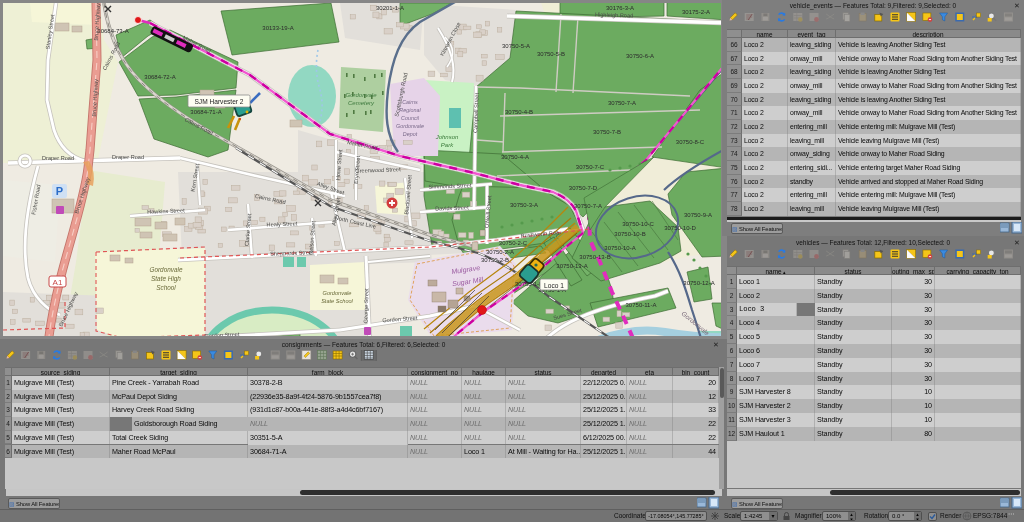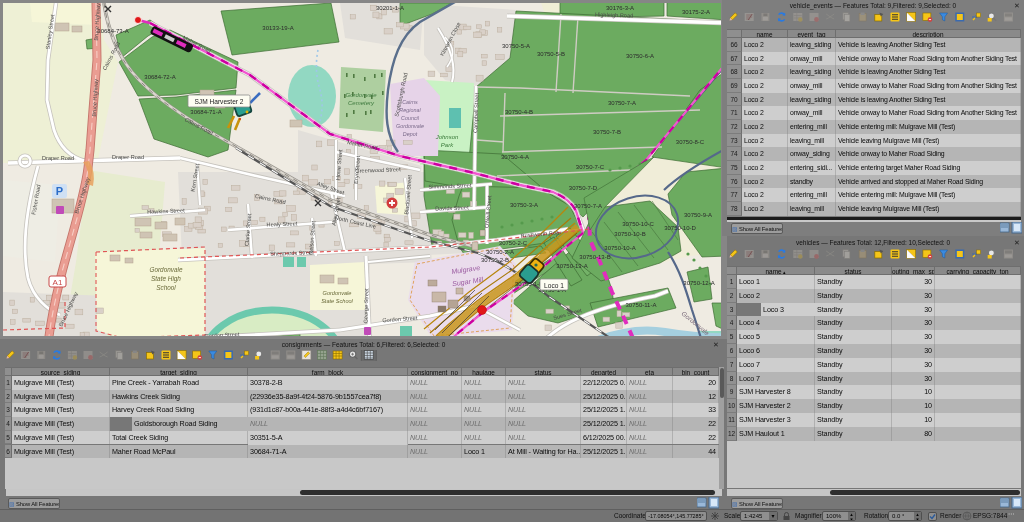--- a/index.html
+++ b/index.html
@@ -777,21 +777,21 @@
 <div class="cell  rowa " style="left:737px;top:275.0px;width:78px;height:13.8px;line-height:13.8px;">Loco 1</div>
 <div class="cell  rowa " style="left:815px;top:275.0px;width:77px;height:13.8px;line-height:13.8px;">Standby</div>
 <div class="cell  rowa num" style="left:892px;top:275.0px;width:43px;height:13.8px;line-height:13.8px;">30</div>
 <div class="cell  rowa " style="left:935px;top:275.0px;width:86px;height:13.8px;line-height:13.8px;"></div>
 <div class="numcell" style="left:727px;top:288.8px;width:10px;height:13.8px;line-height:13.8px">2</div>
 <div class="cell  rowb " style="left:737px;top:288.8px;width:78px;height:13.8px;line-height:13.8px;">Loco 2</div>
 <div class="cell  rowb " style="left:815px;top:288.8px;width:77px;height:13.8px;line-height:13.8px;">Standby</div>
 <div class="cell  rowb num" style="left:892px;top:288.8px;width:43px;height:13.8px;line-height:13.8px;">30</div>
 <div class="cell  rowb " style="left:935px;top:288.8px;width:86px;height:13.8px;line-height:13.8px;"></div>
 <div class="numcell" style="left:727px;top:302.6px;width:10px;height:13.8px;line-height:13.8px">3</div>
-<div class="cell  rowa " style="left:761px;top:302.6px;width:78px;height:13.8px;line-height:13.8px;">Loco 3</div>
+<div class="cell  rowa " style="left:737px;top:302.6px;width:60px;height:13.8px;line-height:13.8px;font-family:Liberation Mono, monospace;">Loco 3</div>
 <div class="cell  rowa " style="left:815px;top:302.6px;width:77px;height:13.8px;line-height:13.8px;">Standby</div>
 <div class="cell  rowa num" style="left:892px;top:302.6px;width:43px;height:13.8px;line-height:13.8px;">30</div>
 <div class="cell  rowa " style="left:935px;top:302.6px;width:86px;height:13.8px;line-height:13.8px;"></div>
 <div class="numcell" style="left:727px;top:316.4px;width:10px;height:13.8px;line-height:13.8px">4</div>
 <div class="cell  rowb " style="left:737px;top:316.4px;width:78px;height:13.8px;line-height:13.8px;">Loco 4</div>
 <div class="cell  rowb " style="left:815px;top:316.4px;width:77px;height:13.8px;line-height:13.8px;">Standby</div>
 <div class="cell  rowb num" style="left:892px;top:316.4px;width:43px;height:13.8px;line-height:13.8px;">30</div>
 <div class="cell  rowb " style="left:935px;top:316.4px;width:86px;height:13.8px;line-height:13.8px;"></div>
 <div class="numcell" style="left:727px;top:330.2px;width:10px;height:13.8px;line-height:13.8px">5</div>
 <div class="cell  rowa " style="left:737px;top:330.2px;width:78px;height:13.8px;line-height:13.8px;">Loco 5</div>
@@ -974,21 +974,21 @@
 <div class="cell  rowa " style="left:110px;top:376.0px;width:138px;height:13.7px;line-height:13.7px;">Pine Creek - Yarrabah Road</div>
 <div class="cell  rowa " style="left:248px;top:376.0px;width:160px;height:13.7px;line-height:13.7px;">30378-2-B</div>
 <div class="cell  rowa null" style="left:408px;top:376.0px;width:54px;height:13.7px;line-height:13.7px;">NULL</div>
 <div class="cell  rowa null" style="left:462px;top:376.0px;width:44px;height:13.7px;line-height:13.7px;">NULL</div>
 <div class="cell  rowa null" style="left:506px;top:376.0px;width:75px;height:13.7px;line-height:13.7px;">NULL</div>
 <div class="cell  rowa " style="left:581px;top:376.0px;width:46px;height:13.7px;line-height:13.7px;">22/12/2025 0...</div>
 <div class="cell  rowa null" style="left:627px;top:376.0px;width:46px;height:13.7px;line-height:13.7px;">NULL</div>
 <div class="cell  rowa num" style="left:673px;top:376.0px;width:46px;height:13.7px;line-height:13.7px;">20</div>
 <div class="numcell" style="left:5px;top:389.7px;width:7px;height:13.7px;line-height:13.7px">2</div>
 <div class="cell  rowb " style="left:12px;top:389.7px;width:98px;height:13.7px;line-height:13.7px;">Mulgrave Mill (Test)</div>
-<div class="cell  rowb " style="left:110px;top:389.7px;width:138px;height:13.7px;line-height:13.7px;">Hawkins Creek Siding</div>
+<div class="cell  rowb " style="left:110px;top:389.7px;width:138px;height:13.7px;line-height:13.7px;">McPaul Depot Siding</div>
 <div class="cell  rowb " style="left:248px;top:389.7px;width:160px;height:13.7px;line-height:13.7px;">(22936e35-8a9f-4f24-5876-9b1557cea7f8)</div>
 <div class="cell  rowb null" style="left:408px;top:389.7px;width:54px;height:13.7px;line-height:13.7px;">NULL</div>
 <div class="cell  rowb null" style="left:462px;top:389.7px;width:44px;height:13.7px;line-height:13.7px;">NULL</div>
 <div class="cell  rowb null" style="left:506px;top:389.7px;width:75px;height:13.7px;line-height:13.7px;">NULL</div>
 <div class="cell  rowb " style="left:581px;top:389.7px;width:46px;height:13.7px;line-height:13.7px;">25/12/2025 0...</div>
 <div class="cell  rowb null" style="left:627px;top:389.7px;width:46px;height:13.7px;line-height:13.7px;">NULL</div>
 <div class="cell  rowb num" style="left:673px;top:389.7px;width:46px;height:13.7px;line-height:13.7px;">12</div>
 <div class="numcell" style="left:5px;top:403.4px;width:7px;height:13.7px;line-height:13.7px">3</div>
 <div class="cell  rowa " style="left:12px;top:403.4px;width:98px;height:13.7px;line-height:13.7px;">Mulgrave Mill (Test)</div>
 <div class="cell  rowa " style="left:110px;top:403.4px;width:138px;height:13.7px;line-height:13.7px;">Harvey Creek Road Siding</div>

